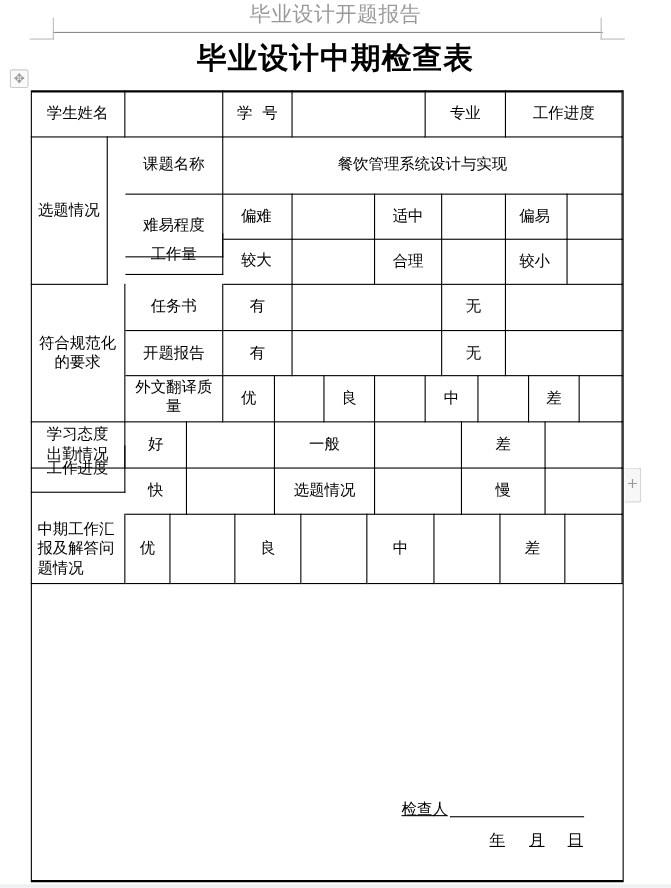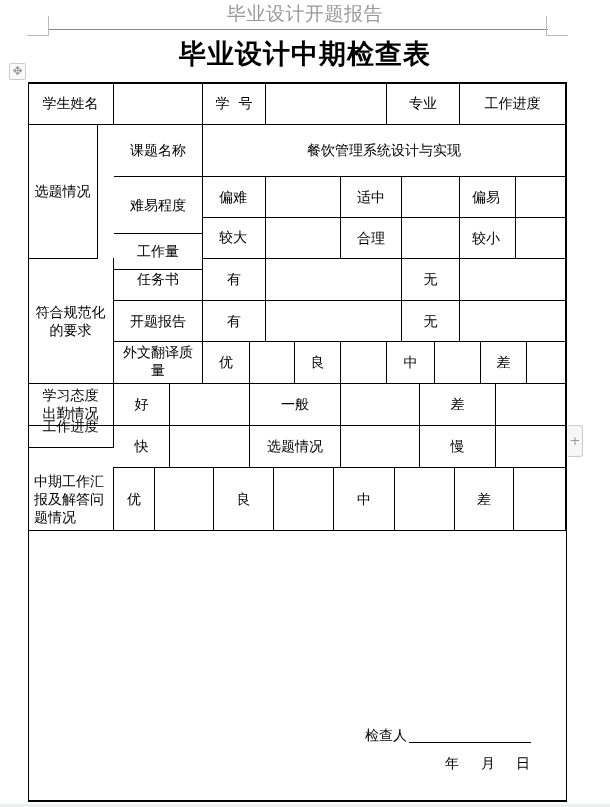--- a/index.html
+++ b/index.html
@@ -16,21 +16,21 @@
                  border-radius:2px; background:#fafafa; color:#999; font-size:12px; line-height:15px; text-align:center; }
   .add-row-btn { position:absolute; left:568px; top:425px; width:14px; height:30px; border:1px solid #ccc;
                  border-left:none; border-radius:0 3px 3px 0; background:#f7f7f7; color:#999;
                  font-size:13px; line-height:30px; text-align:center; }
   .cell { position:absolute; box-sizing:border-box; border-right:1px solid #000; border-bottom:1px solid #000;
           display:flex; align-items:center; justify-content:center; text-align:center;
           font-size:14px; line-height:18px; }
   .cell.left { justify-content:flex-start; padding-left:4px; text-align:left; }
   .table-frame { position:absolute; left:28px; top:82px; width:539px; height:720px;
                  box-sizing:border-box; border-top:2px solid #000; border-left:1px solid #000; border-right:1px solid #000; border-bottom:2px solid #000; }
-  .sign { position:absolute; font-size:14px; }
+  .sign { position:absolute; font-size:14px;text-decoration:underline; }
   .sign-line { position:absolute; left:409px; top:742px; width:122px; height:1px; background:#000; }
 </style>
 </head>
 <body>
 
 <div class="page-bottom"></div>
 
 <div class="header-text">毕业设计开题报告</div>
 <div class="header-line" style="left:48px;width:500px;"></div>
 <div class="crop-mark" style="left:48px;top:16px;width:1px;height:20px;"></div>
@@ -57,21 +57,21 @@
 <div class="cell" style="left:203px;top:124px;width:363px;height:53px;">餐饮管理系统设计与实现</div>
 
 <div class="cell" style="left:114px;top:176px;width:89px;height:58px;">难易程度</div>
 <div class="cell left" style="left:203px;top:176px;width:63px;height:42px;padding-left:16px;">偏难</div>
 <div class="cell" style="left:266px;top:176px;width:75px;height:42px;"></div>
 <div class="cell" style="left:341px;top:176px;width:61px;height:42px;">适中</div>
 <div class="cell" style="left:402px;top:176px;width:58px;height:42px;"></div>
 <div class="cell left" style="left:460px;top:176px;width:56px;height:42px;padding-left:12px;">偏易</div>
 <div class="cell" style="left:516px;top:176px;width:50px;height:42px;"></div>
 
-<div class="cell" style="left:114px;top:232px;width:89px;height:38px;">工作量</div>
+<div class="cell" style="left:114px;top:212px;width:89px;height:38px;">工作量</div>
 <div class="cell left" style="left:203px;top:217px;width:63px;height:42px;padding-left:16px;font-family:Liberation Mono, monospace;">较大</div>
 <div class="cell" style="left:266px;top:217px;width:75px;height:42px;"></div>
 <div class="cell" style="left:341px;top:217px;width:61px;height:42px;">合理</div>
 <div class="cell" style="left:402px;top:217px;width:58px;height:42px;"></div>
 <div class="cell left" style="left:460px;top:217px;width:56px;height:42px;padding-left:12px;">较小</div>
 <div class="cell" style="left:516px;top:217px;width:50px;height:42px;"></div>
 
 <div class="cell" style="left:28px;top:258px;width:86px;height:126px;padding:0 4px;">符合规范化的要求</div>
 
 <div class="cell" style="left:114px;top:258px;width:89px;height:43px;">任务书</div>

